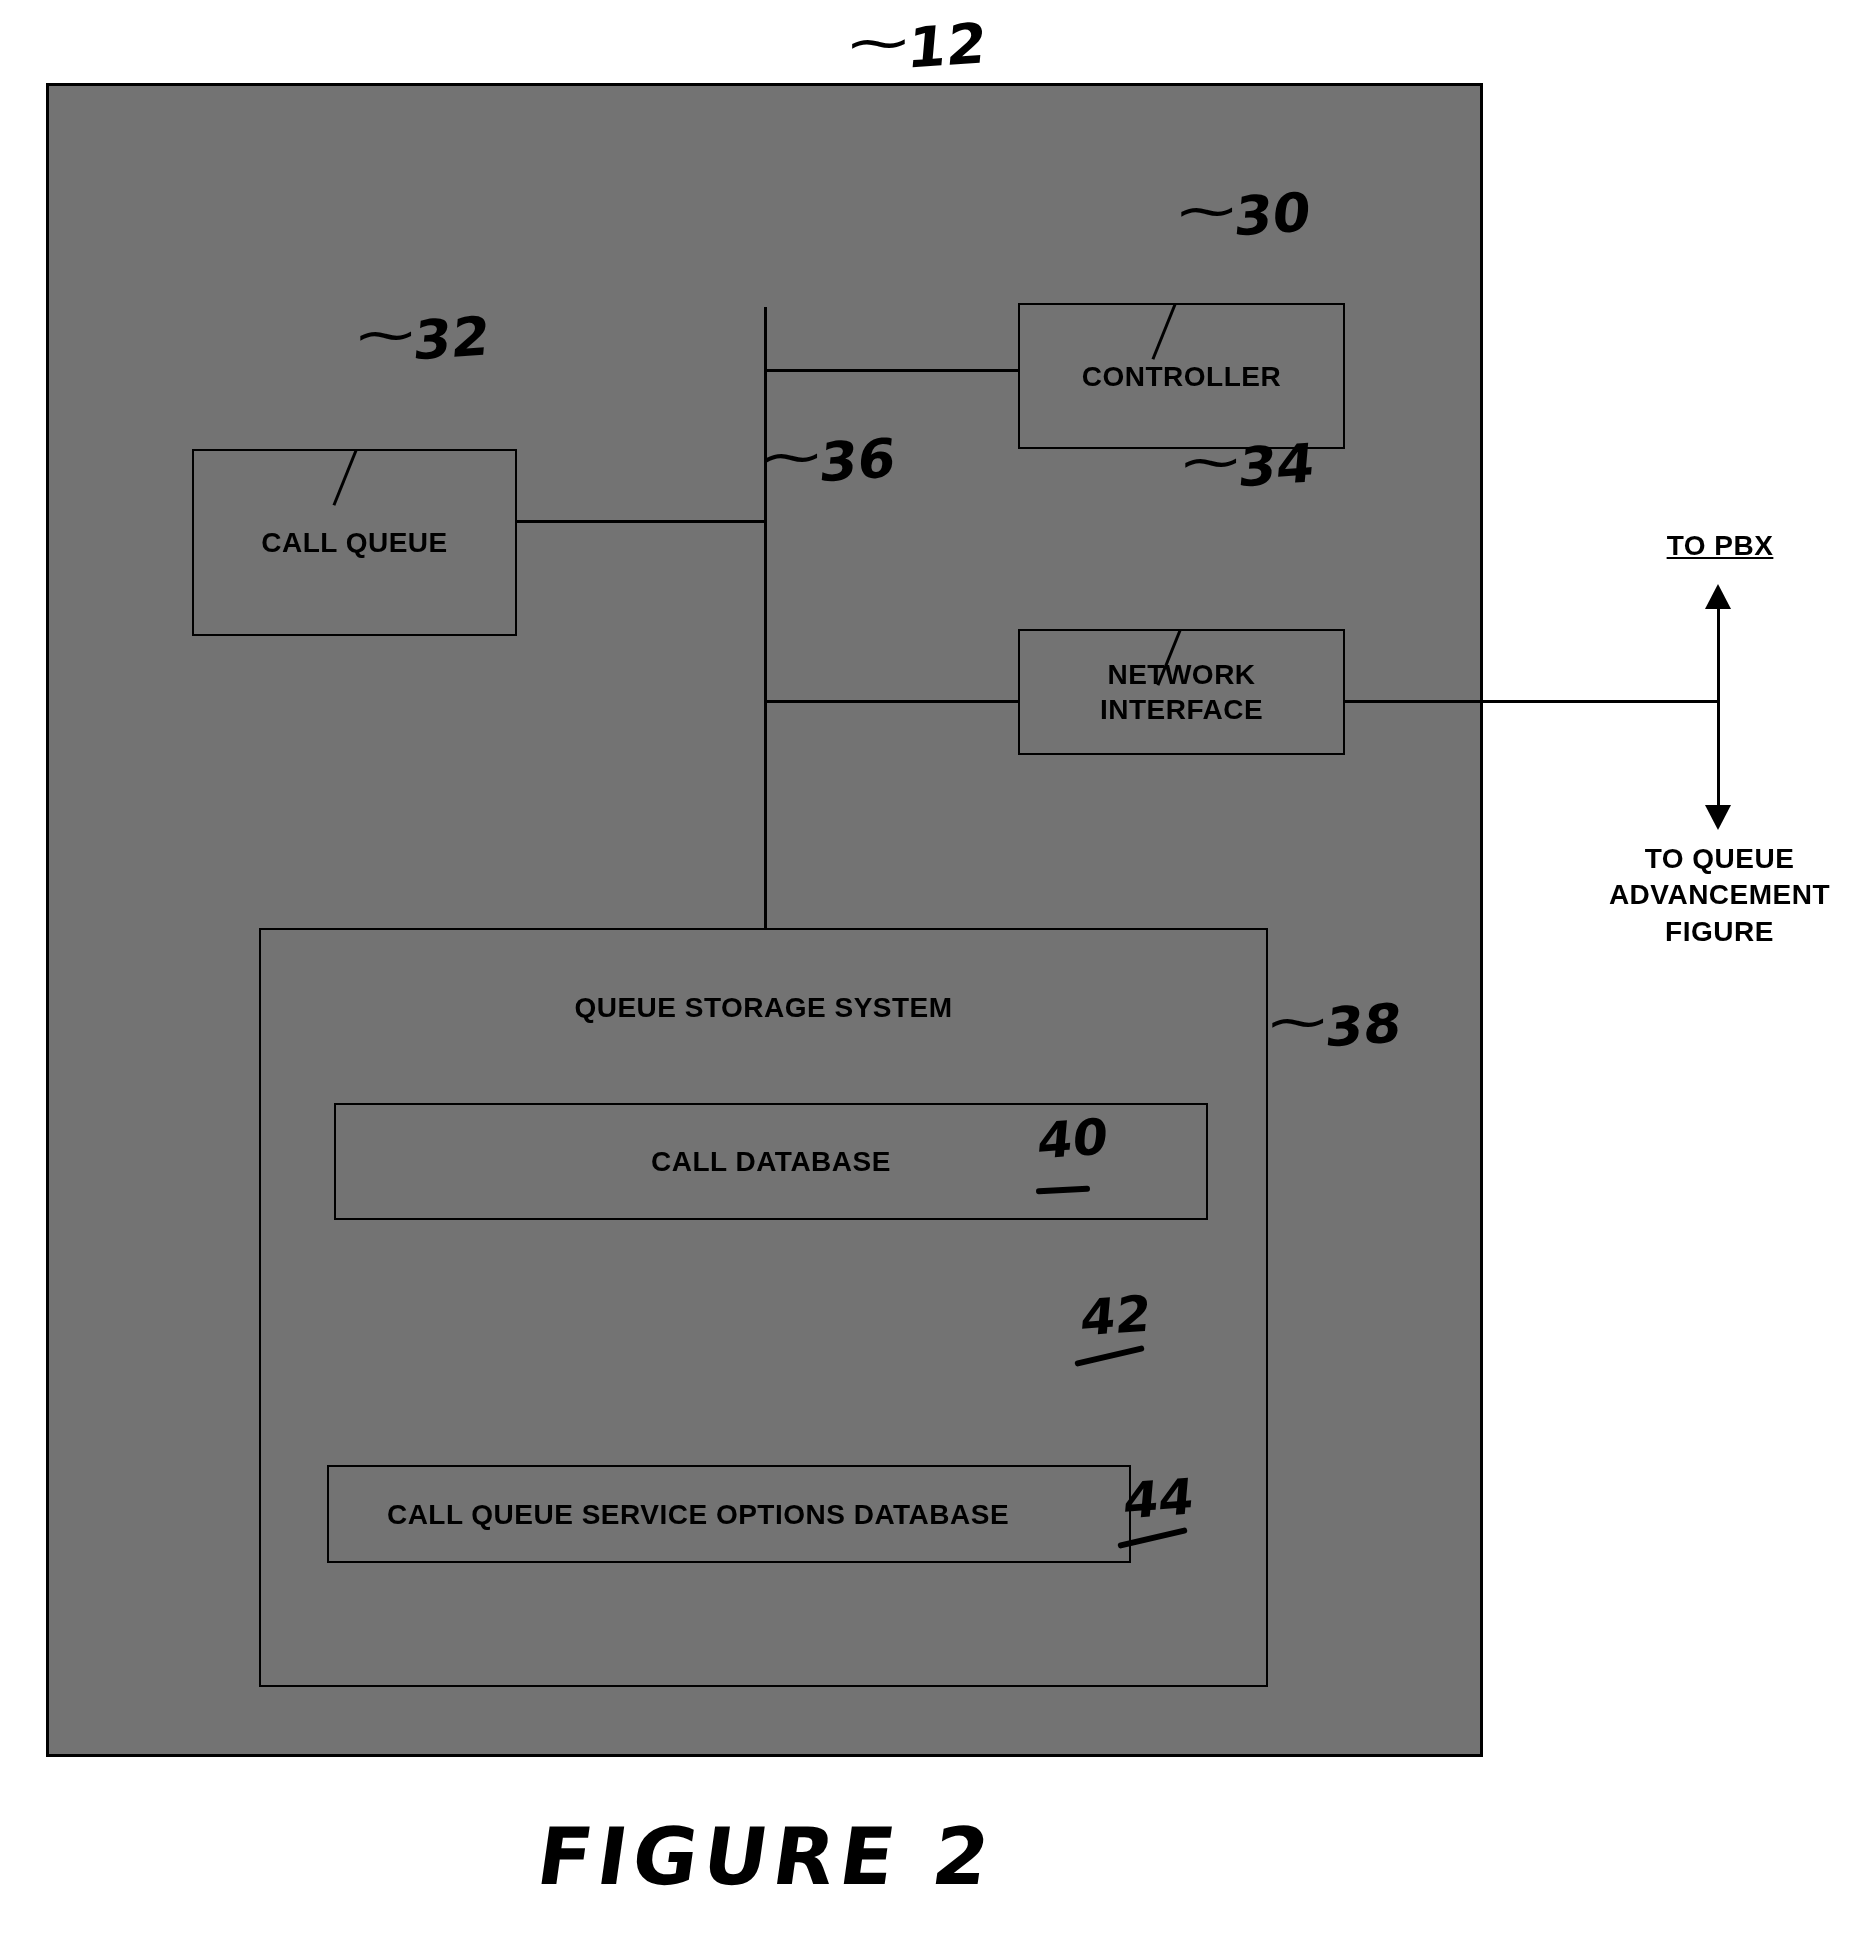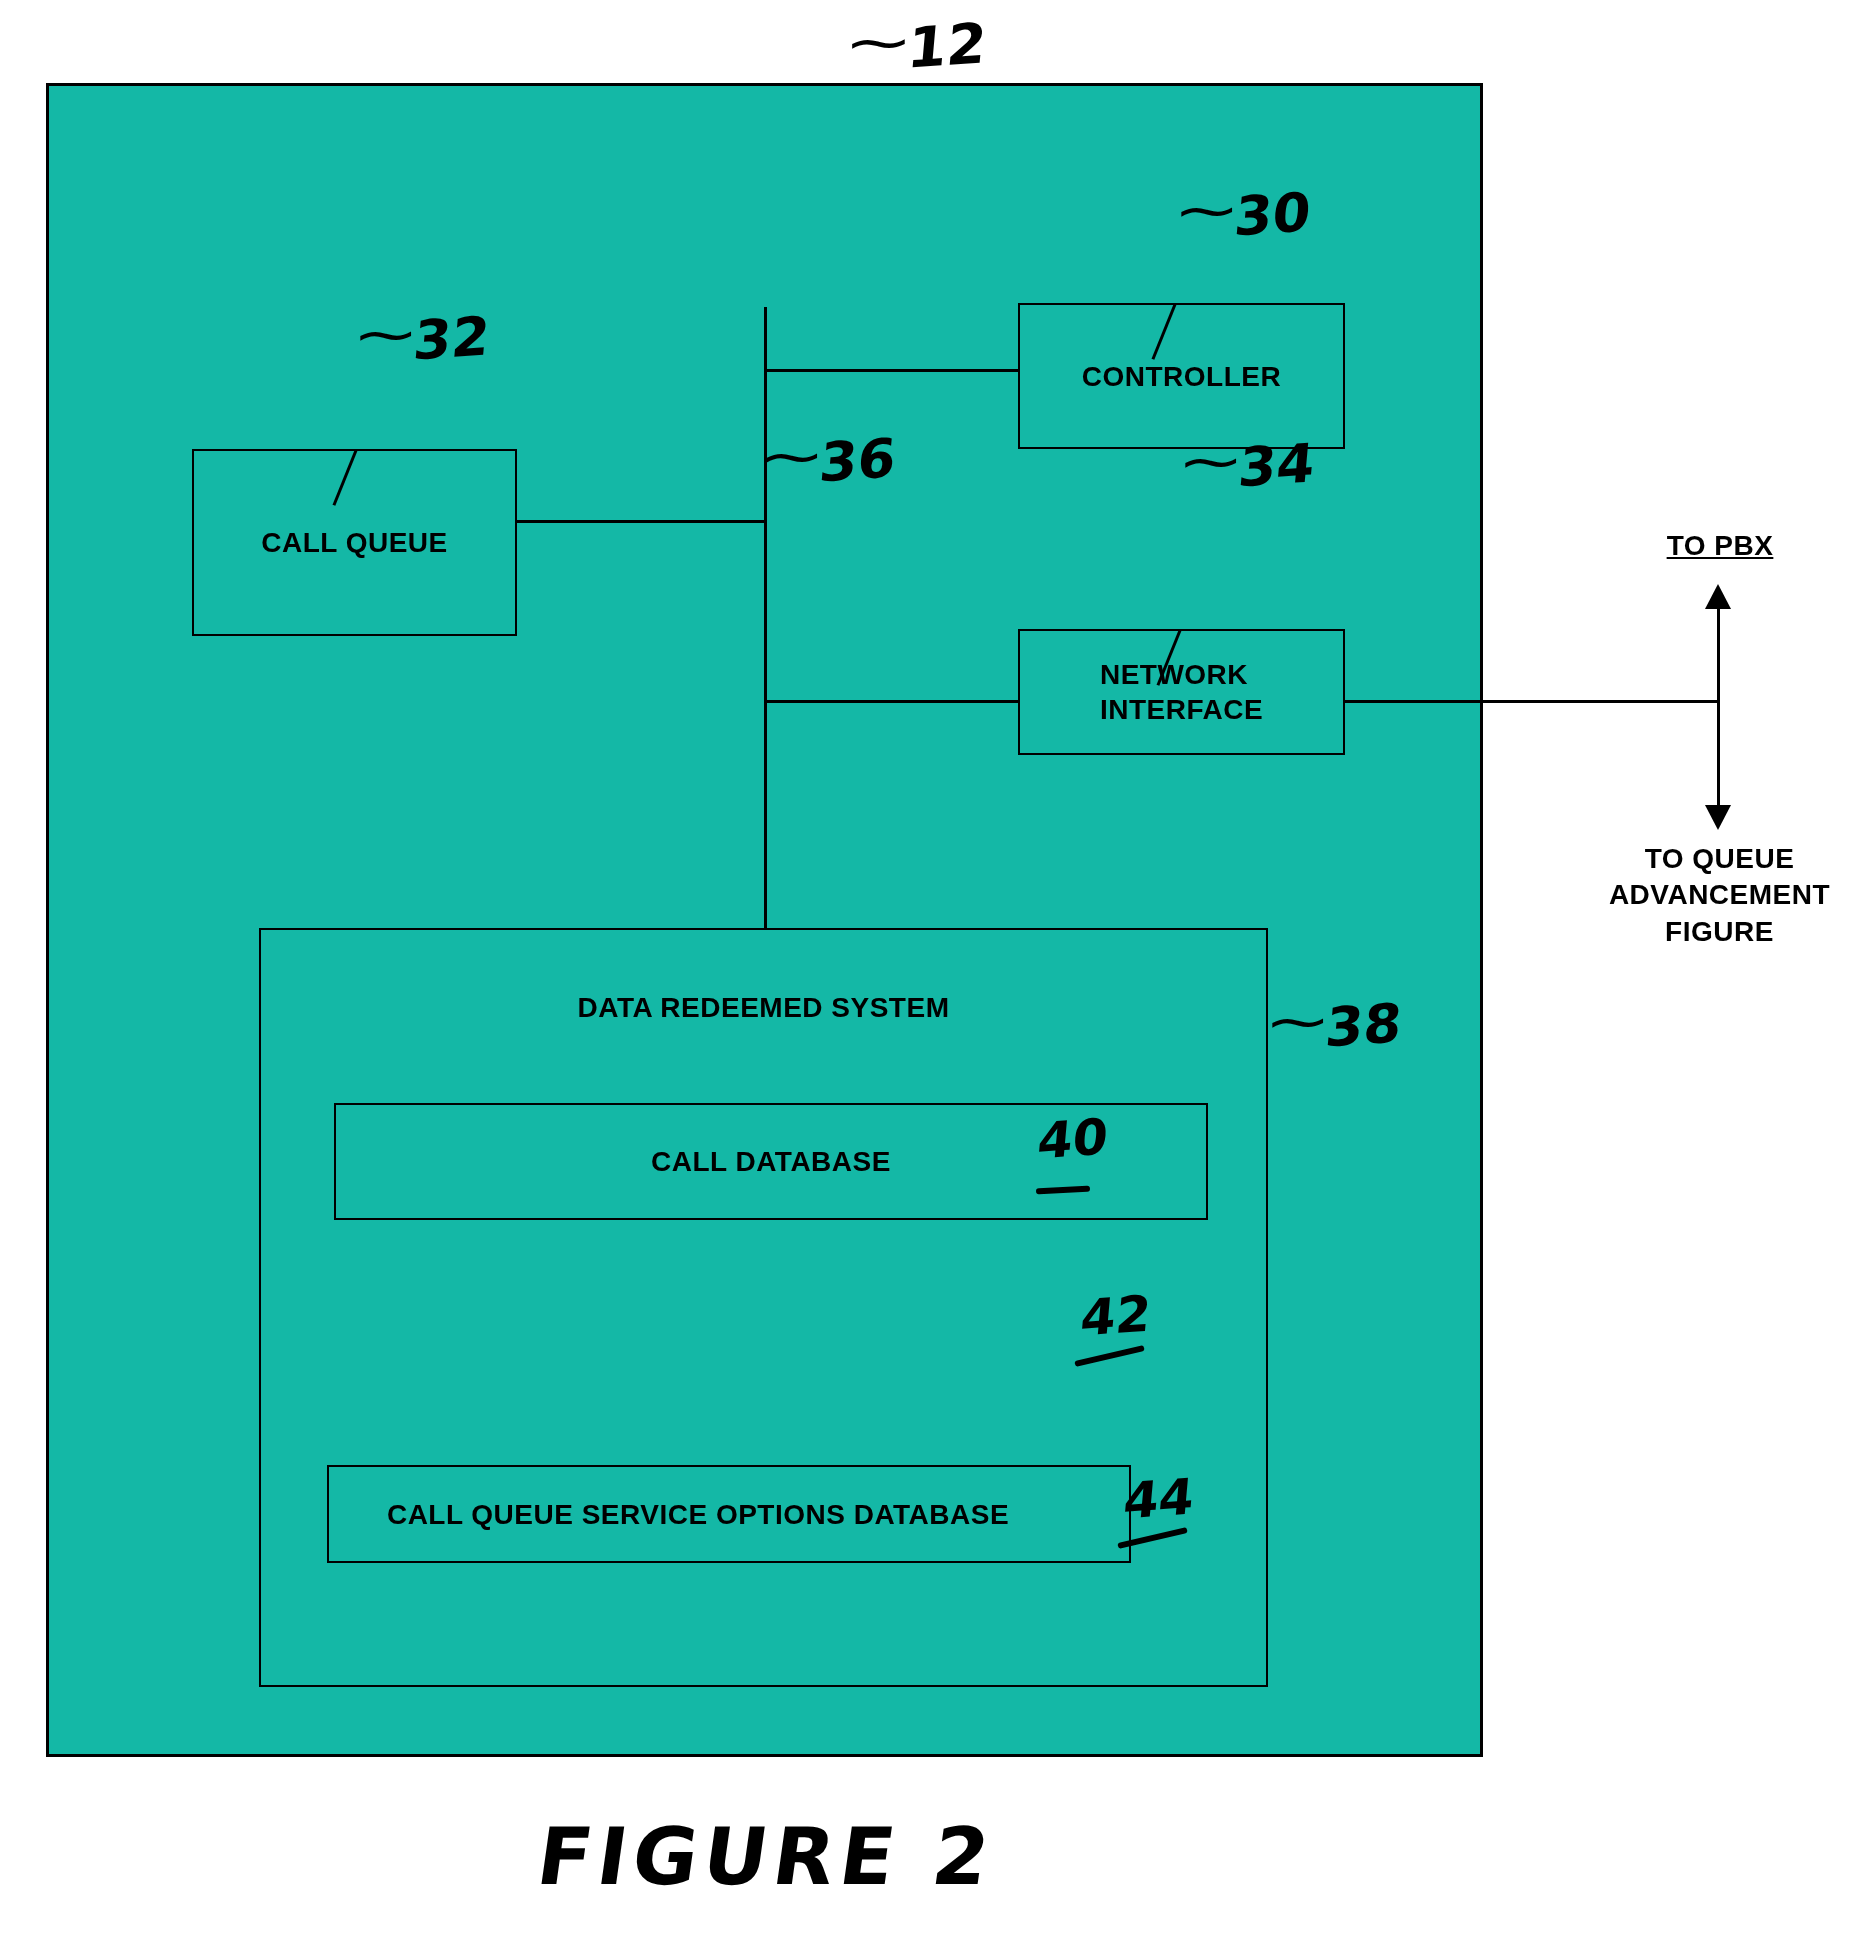--- a/index.html
+++ b/index.html
@@ -20,25 +20,26 @@
     position: absolute;
     left: 0; top: 0;
     width: 1868px;
     height: 1952px;
   }
 
   
   .box {
     position: absolute;
     border: 2.9px solid #000;
-    background: #14b8a6;
+    background: #737373;
     box-sizing: border-box;
     display: flex;
     align-items: center;
     justify-content: center;
+    text-align: center;
   }
   .boxlabel {
     font-family: "Liberation Sans", sans-serif;
     font-weight: bold;
     letter-spacing: 0.5px;
     line-height: 1.25;
     color: #000;
   }
   .line-h {
     position: absolute;
@@ -171,21 +172,21 @@
   <div class="plaintext" style="left:1576px; top:528px; width:288px; font-size:28px;text-decoration:underline;">TO PBX</div>
 
   <div class="plaintext" style="left:1556px; top:841px; width:327px; font-size:28px;">
     <span>TO QUEUE</span><br>
     <span>ADVANCEMENT</span><br>
     <span>FIGURE</span>
   </div>
 
   <div class="box" style="left:259px; top:928px; width:1009px; height:759px; display:block;"></div>
 
-  <div class="plaintext" style="left:259px; top:990px; width:1009px; font-size:28px;">DATA REDEEMED SYSTEM</div>
+  <div class="plaintext" style="left:259px; top:990px; width:1009px; font-size:28px;">QUEUE STORAGE SYSTEM</div>
 
   <div class="hand" style="left:1275px; top:994px; font-size:54px;">
     <span class="tick">~</span><span class="hand-num">38</span>
   </div>
 
   <div class="box" style="left:334px; top:1103px; width:874px; height:117px;">
     <span class="boxlabel" style="font-size:28px;">CALL DATABASE</span>
   </div>
   <div class="hand" style="left:1038px; top:1110px; font-size:50px;">
     <span class="hand-num">40</span>

